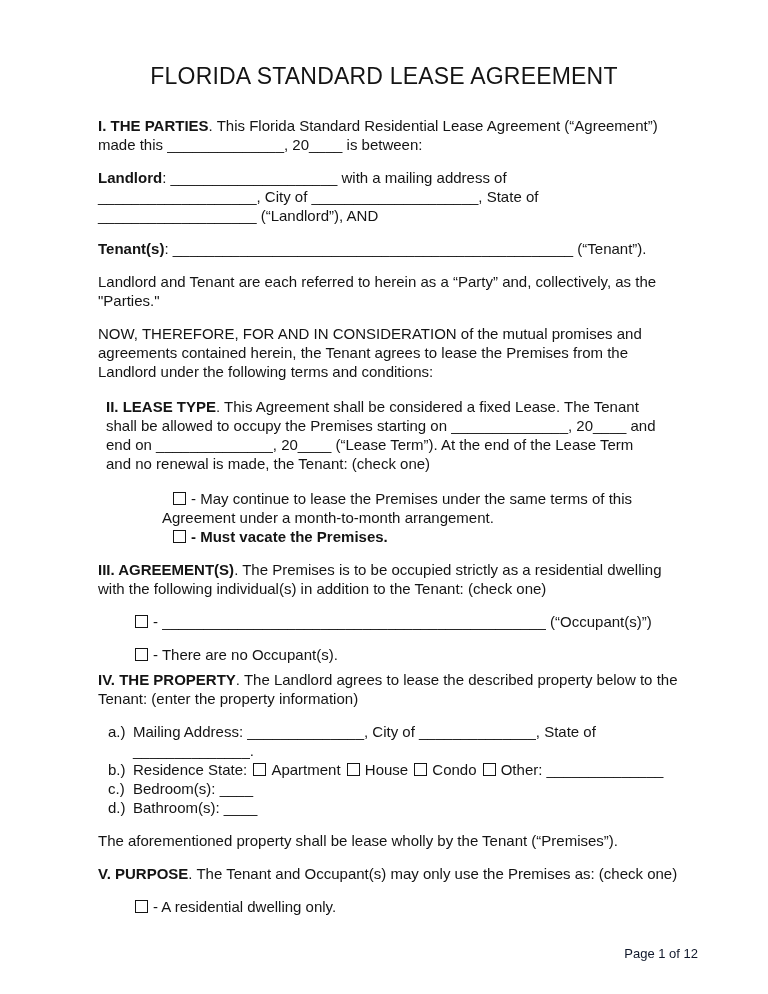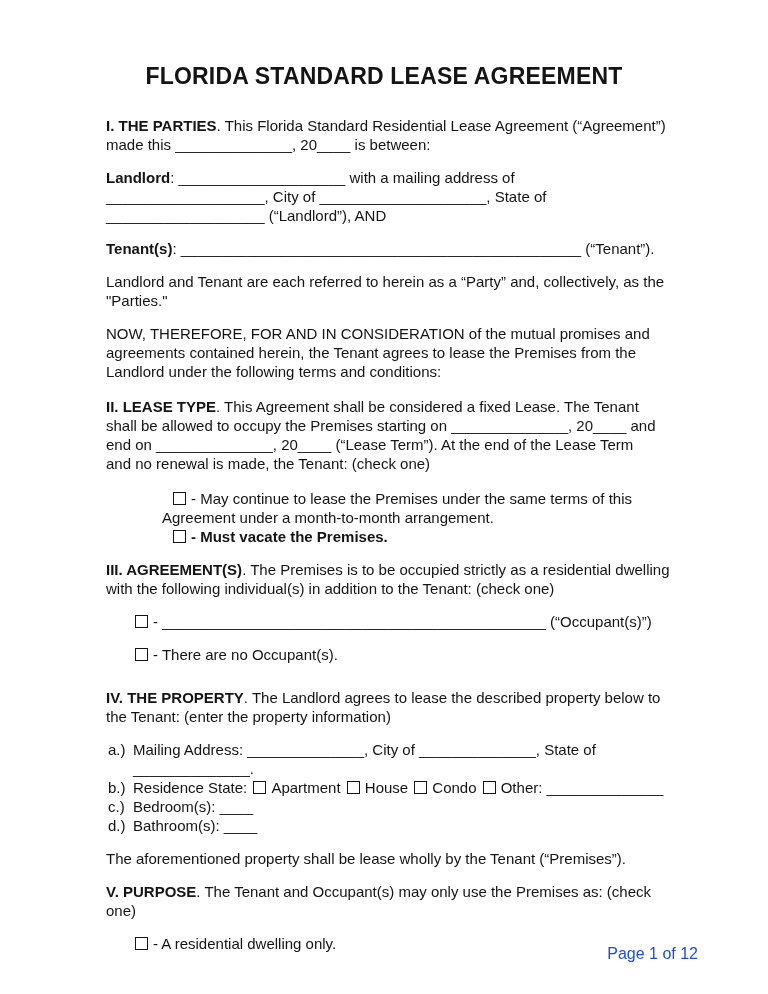--- a/index.html
+++ b/index.html
@@ -14,60 +14,60 @@
     font-size: 15px;
     line-height: 19px;
     color: #141414;
     overflow: hidden;
   }
   h1.doc-title {
     margin: 0 0 26px 0;
     font-size: 23px;
     line-height: 28px;
     text-align: center;
-    font-weight: bold;
+    font-weight: normal;
     letter-spacing: 0.2px;
   }
-  p { margin: 0 0 14px 16px; }
+  p { margin: 0 0 14px 8px; }
   p.tight { margin: 16px; }
   b { font-weight: bold; }
 
   
   .cb {
     display: inline-block;
     width: 11px;
     height: 11px;
     border: 1px solid #141414;
     vertical-align: -1px;
     margin-right: 5px;
     background: #ffffff;
   }
   .cb.mid { margin: 0 5px 0 2px; }
 
   
   .opt-deep { padding-left: 72px; text-indent: 11px; margin: 0; }
   
   .opt-half { padding-left: 45px; margin: 0 0 14px 0; }
-  .opt-half.last { margin-bottom: 24px; }
+  .opt-half.last { margin-bottom: 6px; }
   .opt-purpose { padding-left: 45px; margin: 8px 0 0 0; }
 
   
   .prop-list { margin: 0 0 14px 0; }
   .prop-item { position: relative; padding-left: 43px; margin: 0; }
   .prop-item .marker { position: absolute; left: 18px; top: 0; }
 
   .footer {
     position: absolute;
     top: 946px;
     left: 0;
     right: 70px;
     text-align: right;
-    font-size: 16px;
+    font-size: 13px;
     line-height: 16px;
-    color: #1d4ed8;
+    color: #0f172a;
   }
 </style>
 </head>
 <body>
 
 <div class="page">
 
   <h1 class="doc-title">FLORIDA STANDARD LEASE AGREEMENT</h1>
 
   <p><b>I. THE PARTIES</b><span>. This Florida Standard Residential Lease Agreement (“Agreement”) made this ______________, 20____ is between:</span></p>

